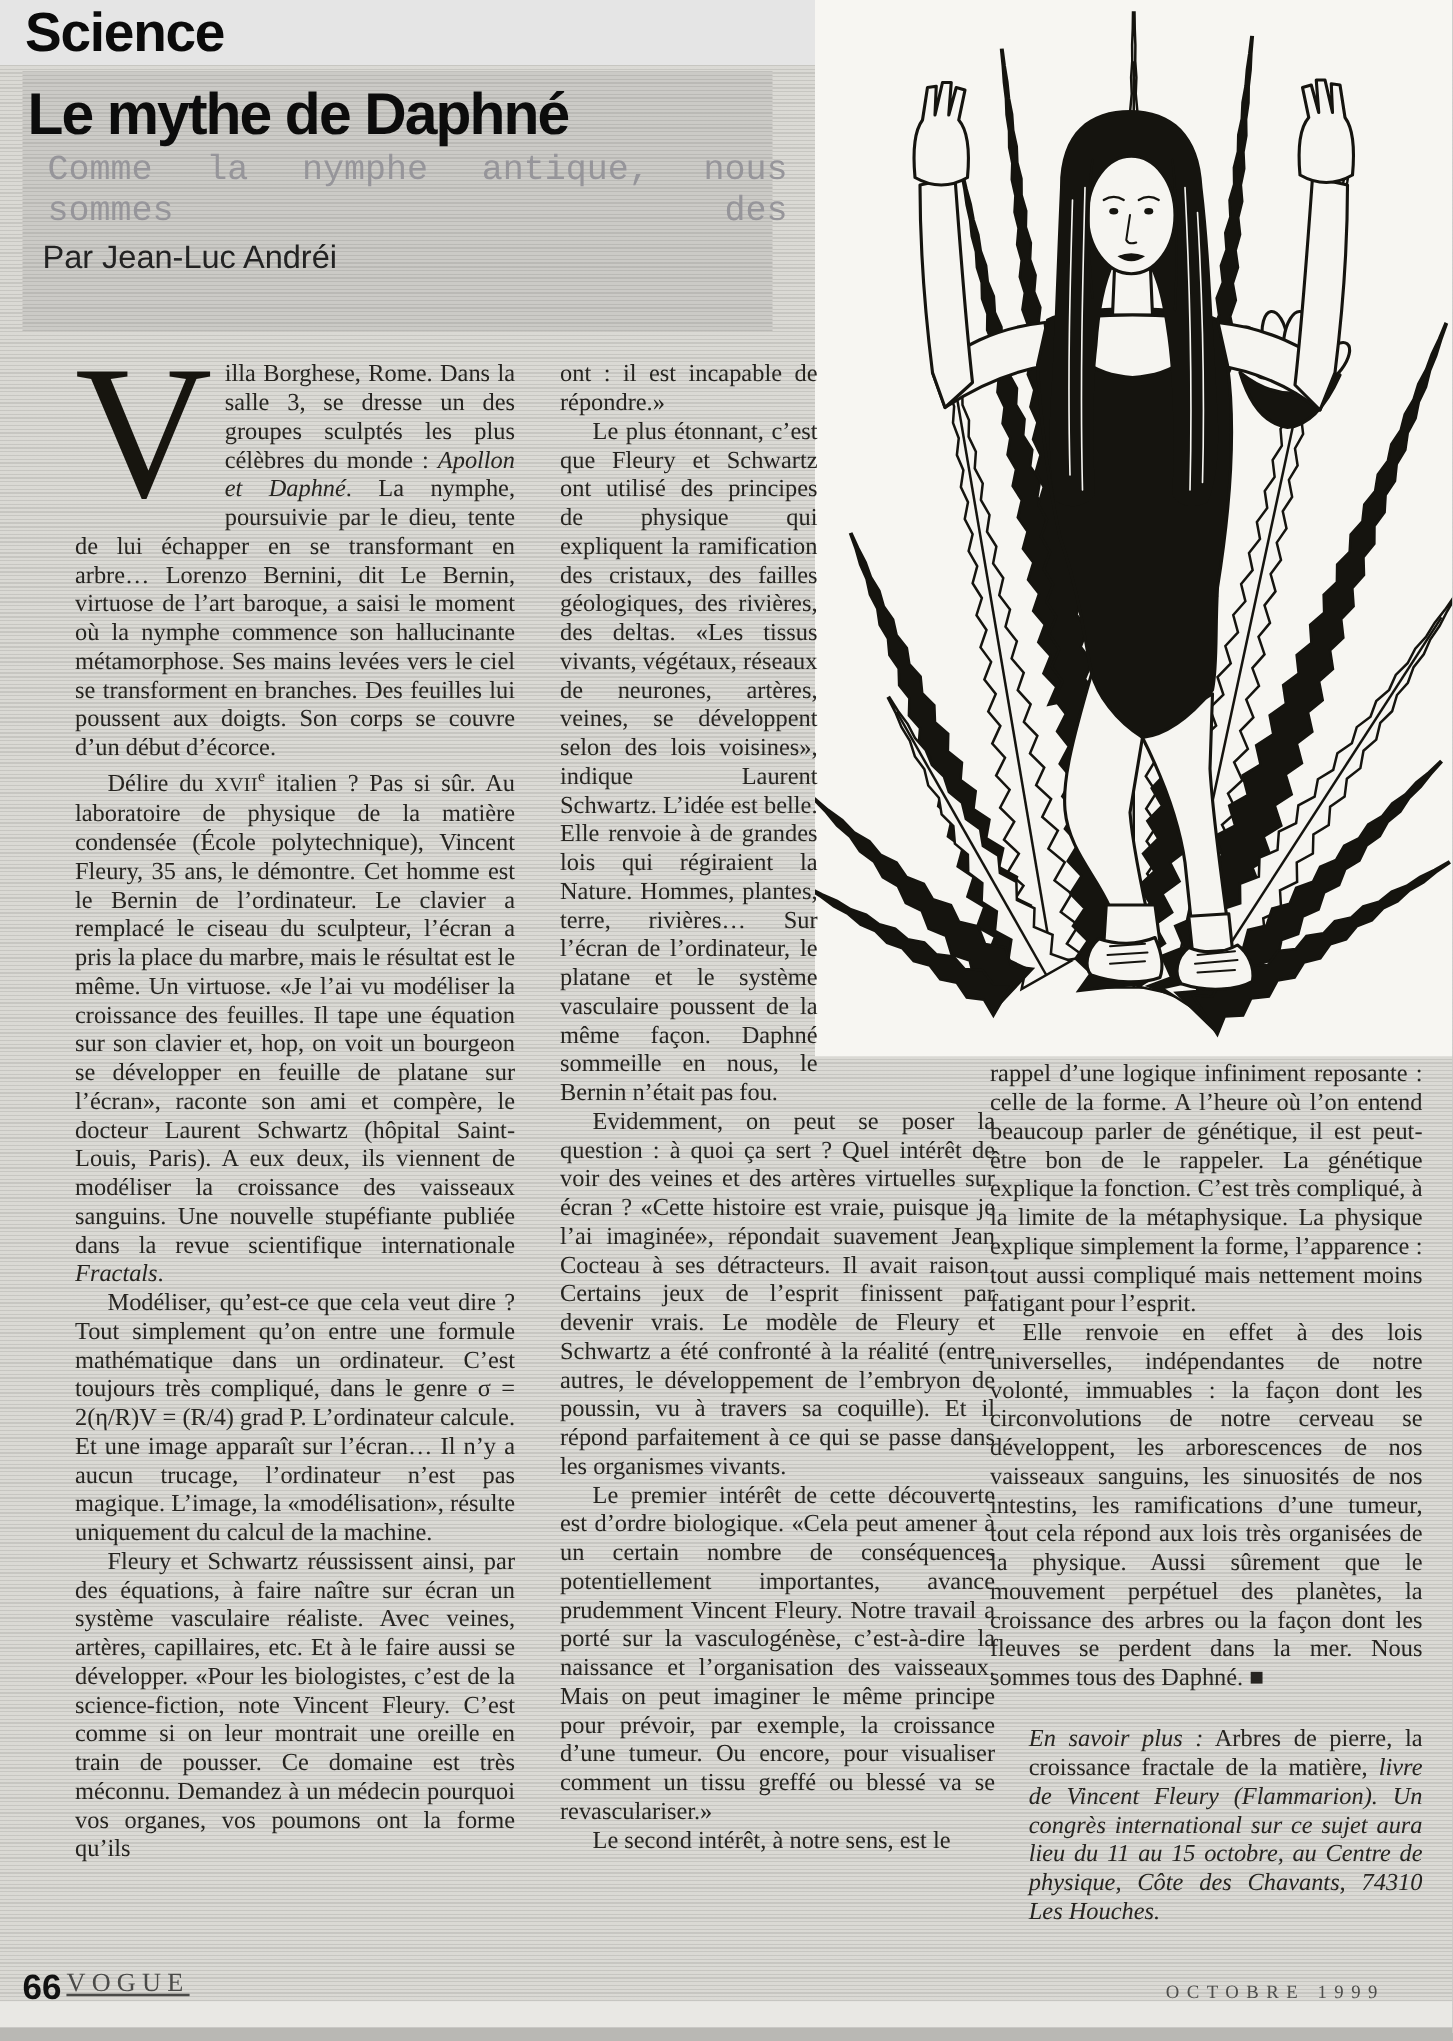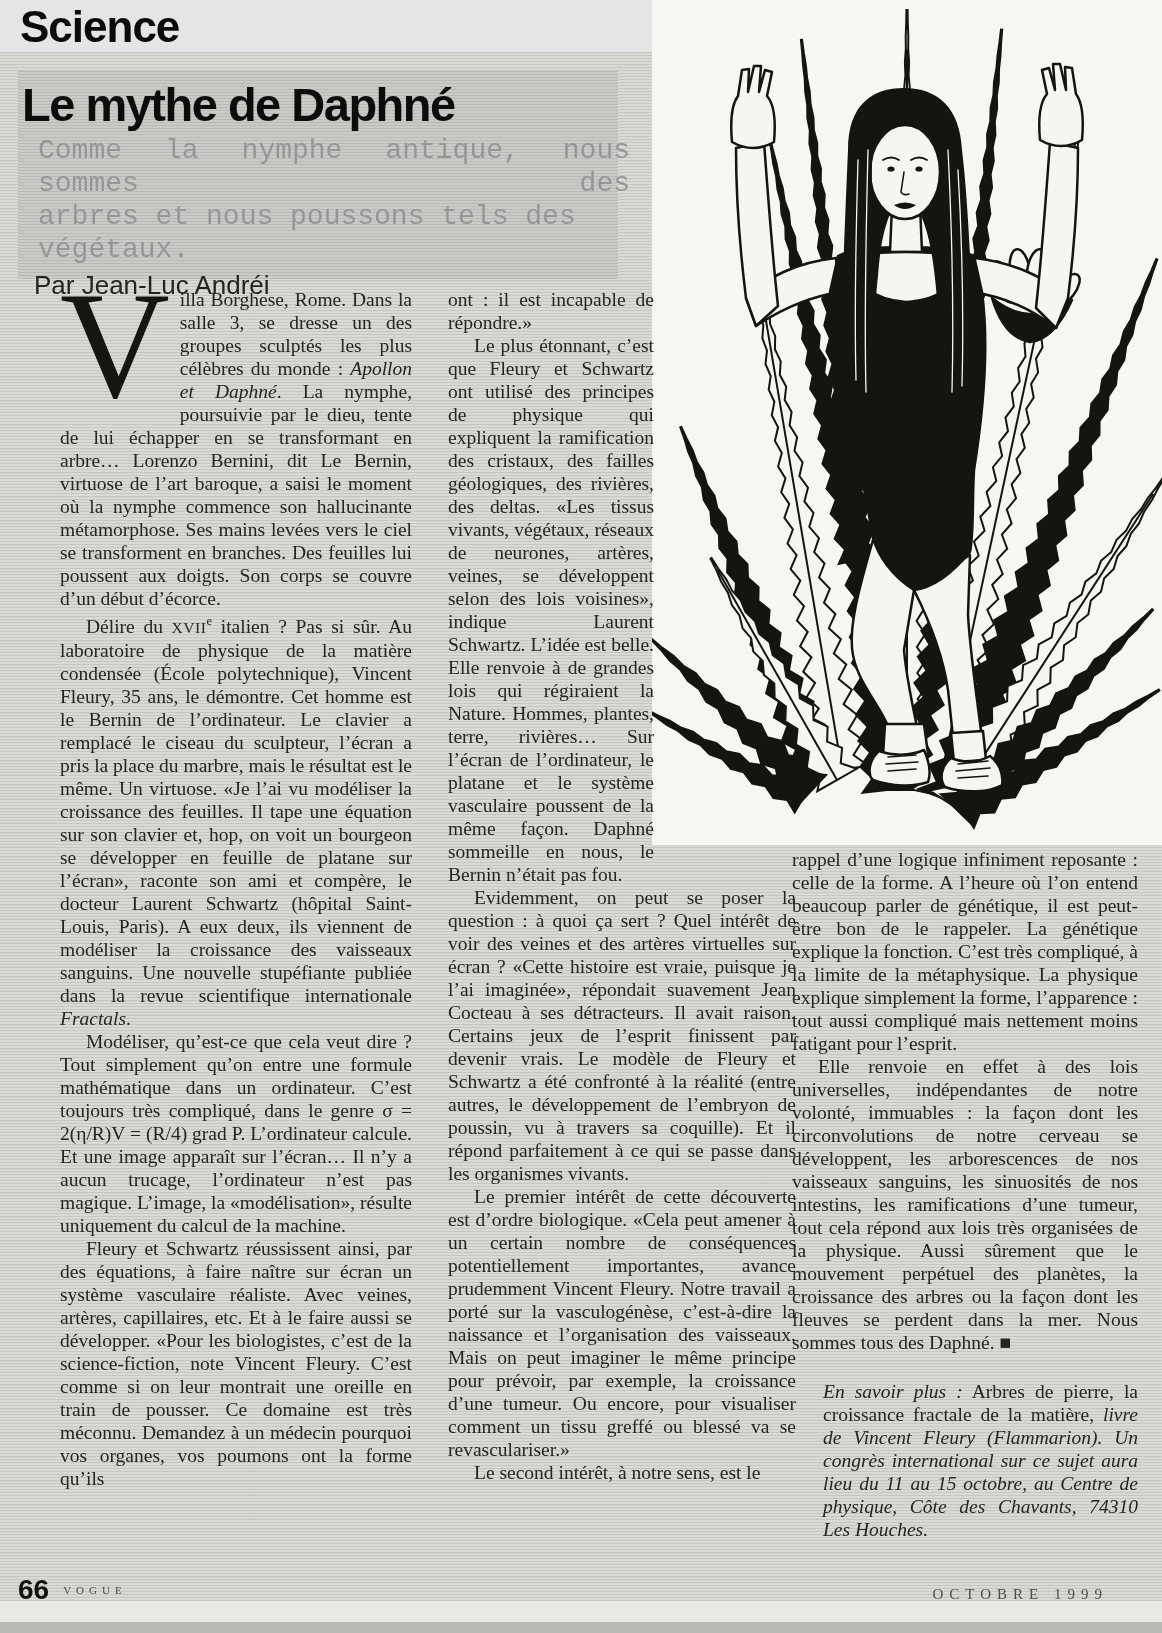--- a/index.html
+++ b/index.html
@@ -9,21 +9,21 @@
         background-color:#d9d8d3;
         background-image:repeating-linear-gradient(to bottom,rgba(108,108,104,.17) 0,rgba(108,108,104,.17) 1px,rgba(238,237,233,.05) 1px,rgba(238,237,233,.05) 3px);}
   .bottom-strip{position:absolute;left:0;bottom:0;width:1162px;height:21px;background:#e9e8e4;}
 
   .illustration-box{position:absolute;left:652px;top:0;width:510px;height:845px;background:#f7f6f2;}
   .illustration-box svg{display:block;width:510px;height:845px;}
 
   .kicker{position:absolute;left:20px;top:2px;font-family:"Liberation Sans",sans-serif;
         font-weight:bold;font-size:44px;letter-spacing:-1px;color:#0b0b0b;}
 
-  .banner{position:absolute;left:18px;top:71px;width:600px;height:208px;
+  .banner{position:absolute;left:18px;top:57px;width:600px;height:208px;
         background-color:#c9c8c4;
         background-image:repeating-linear-gradient(to bottom,rgba(100,100,96,.15) 0,rgba(100,100,96,.15) 1px,rgba(235,234,230,.06) 1px,rgba(235,234,230,.06) 3px);}
   .banner h1{margin:6px 0 2px 4px;font-family:"Liberation Sans",sans-serif;font-weight:bold;
         font-size:47px;letter-spacing:-1.5px;color:#0c0c0c;}
   .deck{margin-left:20px;width:592px;font-family:Liberation Mono, monospace;
         font-size:28px;line-height:33px;color:#96959a;}
   .deck-just{text-align:justify;text-align-last:justify;}
   .byline{margin:4px 0 0 16px;font-family:"Liberation Sans",sans-serif;font-size:26px;color:#232323;}
 
   .col{position:absolute;font-size:19.5px;line-height:23px;color:#262420;text-align:justify;overflow:hidden;}
@@ -32,23 +32,23 @@
   .col3{left:792px;top:848px;width:346px;height:738px;}
   .cutout{float:right;width:142px;height:560px;}
   .para{margin:0;}
   .para.ind{text-indent:26px;}
   .para.note{margin-top:26px;margin-left:31px;}
   .sg-i{font-style:italic;}
   .sg-sc{font-size:80%;letter-spacing:.5px;}
   .sg-sup{font-size:65%;vertical-align:super;}
   .dropcap{float:left;font-size:152px;line-height:110px;height:114px;margin:3px 10px 0 0;color:#17150f;}
 
-  .footer-left{position:absolute;left:18px;top:1574px;display:flex;align-items:center;}
+  .footer-left{position:absolute;left:18px;top:1574px;display:flex;align-items:flex-start;}
   .folio-num{font-family:"Liberation Sans",sans-serif;font-weight:bold;font-size:28px;color:#111;}
-  .folio-mag{margin-left:14px;font-size:11px;letter-spacing:5px;color:#4a4a48;}
+  .folio-mag{margin-left:4px;font-size:21px;letter-spacing:5px;color:#4a4a48;text-decoration:underline;}
   .footer-right{position:absolute;right:54px;top:1586px;font-size:15px;letter-spacing:6px;color:#4c4c4a;}
 </style>
 </head>
 <body>
 
 <div class="page">
   <div class="texture"></div>
 
   <div class="illustration-box" role="img" aria-label="Dessin au trait : une jeune femme aux cheveux longs, en justaucorps noir et baskets, les bras levés, entourée de longues feuilles dentelées">
     <svg viewBox="0 0 510 845" xmlns="http://www.w3.org/2000/svg">
@@ -119,21 +119,20 @@
         <path stroke-width="1.8" d="M222,128 C218,160 218,200 222,238 M286,128 C290,164 290,208 288,248"></path>
       </g>
     </svg>
   </div>
 
   <div class="kicker">Science</div>
   <div class="banner">
     <h1>Le mythe de Daphné</h1>
     <div class="deck">
       <div class="deck-just">Comme la nymphe antique, nous sommes des</div>
-      <div>arbres et nous poussons tels des végétaux.</div>
     </div>
     <div class="byline">Par Jean-Luc Andréi</div>
   </div>
 
   <div class="col col1">
       <p class="para"><span class="dropcap">V</span><span>illa Borghese, Rome. Dans la salle 3, se dresse un des groupes sculptés les plus célèbres du monde : </span><span class="sg-i">Apollon et Daphné</span><span>. La nymphe, poursuivie par le dieu, tente de lui échapper en se transformant en arbre… Lorenzo Bernini, dit Le Bernin, virtuose de l’art baroque, a saisi le moment où la nymphe commence son hallucinante métamorphose. Ses mains levées vers le ciel se transforment en branches. Des feuilles lui poussent aux doigts. Son corps se couvre d’un début d’écorce.</span></p>
       <p class="para ind"><span>Délire du </span><span class="sg-sc">XVII</span><span class="sg-sup">e</span><span> italien ? Pas si sûr. Au laboratoire de physique de la matière condensée (École polytechnique), Vincent Fleury, 35 ans, le démontre. Cet homme est le Bernin de l’ordinateur. Le clavier a remplacé le ciseau du sculpteur, l’écran a pris la place du marbre, mais le résultat est le même. Un virtuose. «Je l’ai vu modéliser la croissance des feuilles. Il tape une équation sur son clavier et, hop, on voit un bourgeon se développer en feuille de platane sur l’écran», raconte son ami et compère, le docteur Laurent Schwartz (hôpital Saint-Louis, Paris). A eux deux, ils viennent de modéliser la croissance des vaisseaux sanguins. Une nouvelle stupéfiante publiée dans la revue scientifique internationale </span><span class="sg-i">Fractals</span><span>.</span></p>
       <p class="para ind"><span>Modéliser, qu’est-ce que cela veut dire ? Tout simplement qu’on entre une formule mathématique dans un ordinateur. C’est toujours très compliqué, dans le genre σ = 2(η/R)V = (R/4) grad P. L’ordinateur calcule. Et une image apparaît sur l’écran… Il n’y a aucun trucage, l’ordinateur n’est pas magique. L’image, la «modélisation», résulte uniquement du calcul de la machine.</span></p>
       <p class="para ind"><span>Fleury et Schwartz réussissent ainsi, par des équations, à faire naître sur écran un système vasculaire réaliste. Avec veines, artères, capillaires, etc. Et à le faire aussi se développer. «Pour les biologistes, c’est de la science-fiction, note Vincent Fleury. C’est comme si on leur montrait une oreille en train de pousser. Ce domaine est très méconnu. Demandez à un médecin pourquoi vos organes, vos poumons ont la forme qu’ils</span></p>
     </div>

